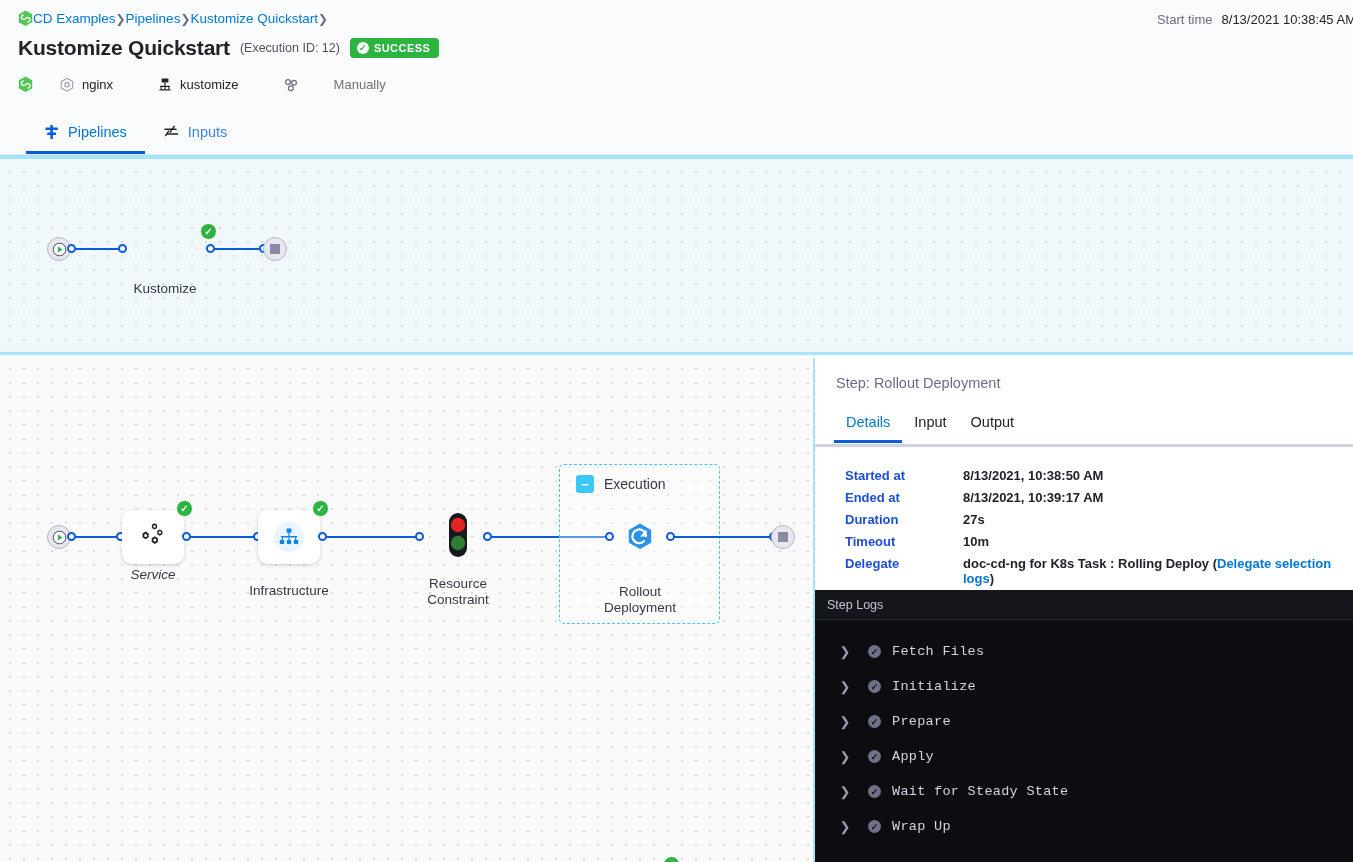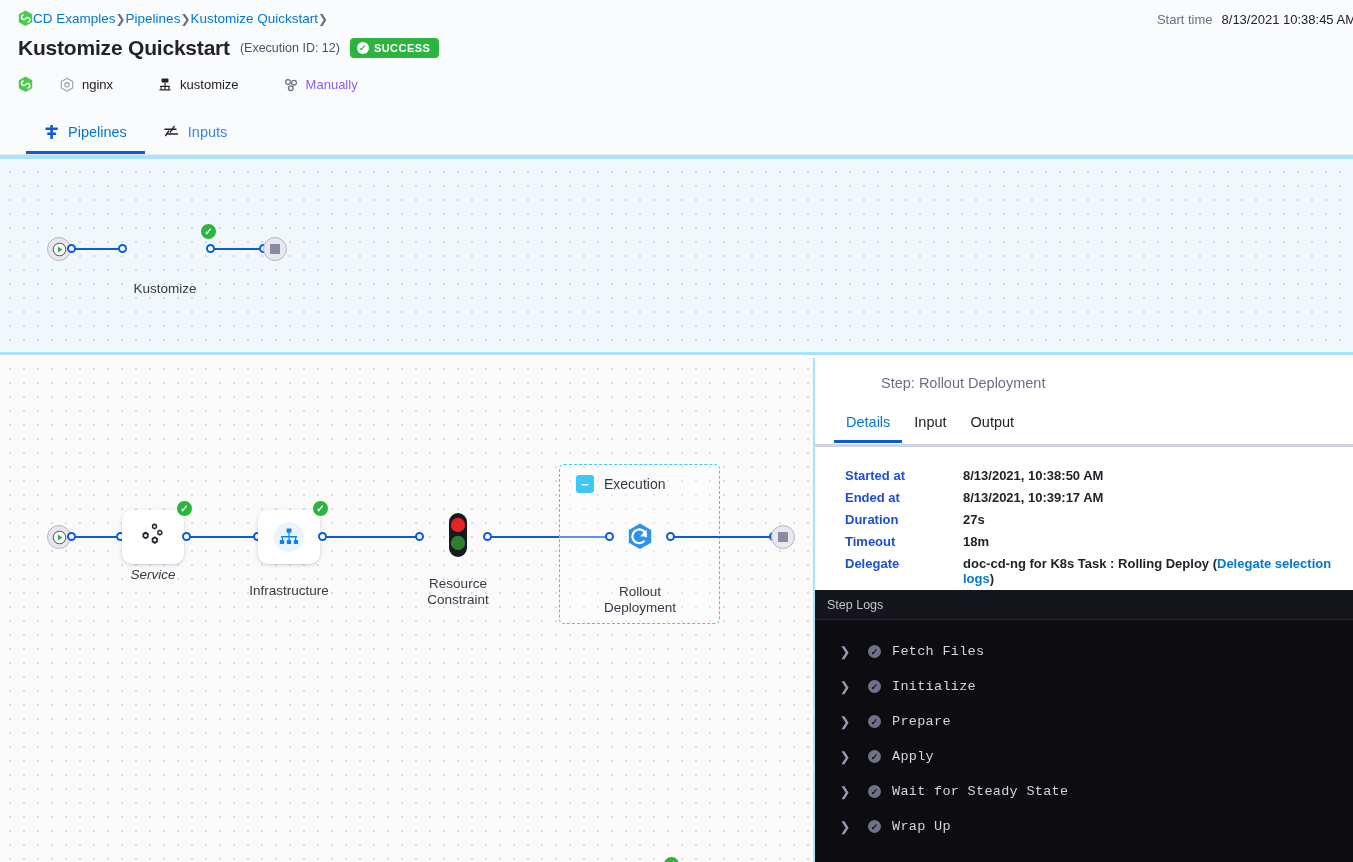--- a/index.html
+++ b/index.html
@@ -46,21 +46,21 @@
     align-items: center; justify-content: center; font-weight: bold;
   }
 
   .meta-row {
     position: absolute; left: 18px; top: 76px;
     display: flex; align-items: center; font-size: 13px; color: #22222a; text-align: center;
   }
   .meta-item { display: flex; align-items: center; gap: 7px; }
   .meta-gap-a { margin-right: 26px; }
   .meta-gap-c { margin-right: 44px; }
-  .meta-link { color: #8b5cf6; }
+  .meta-link { color: #737373; margin-left: 28px; }
   .micon { width: 16px; height: 16px; display: block; flex: 0 0 auto; }
 
   .start-time {
     position: absolute; right: -3px; top: 12px;
     display: flex; align-items: baseline; gap: 9px; white-space: nowrap;
   }
   .st-label { font-size: 13px; color: #6b6d85; }
   .st-value { font-size: 13px; color: #22222a; font-weight: 500; }
 
   
@@ -163,21 +163,21 @@
   }
   .toggle-opt { font-size: 13.5px; color: #383846; padding: 0 10px; }
 
   
   .right-panel {
     position: absolute; left: 813px; top: 358px; width: 540px; height: 504px;
     background: #fff; border-left: 2px solid #a5e4fb;
   }
   .rp-title {
     position: absolute; left: 21px; top: 17px;
-    font-size: 14.5px; color: #6b6d85; font-weight: 500; margin-left: 45px;
+    font-size: 14.5px; color: #6b6d85; font-weight: 500;
   }
   .rp-tabs {
     position: absolute; left: 19px; top: 50px; display: flex; align-items: flex-end;
   }
   .rp-tab {
     font-size: 14.5px; color: #22222a; padding: 6px 12px 10px 12px;
     cursor: pointer; border-bottom: 3px solid transparent;
   }
   .rp-tab.active { color: #0278d5; border-bottom-color: #0b5cd8; }
   .rp-tab-underline {
@@ -491,21 +491,21 @@
       <div class="dt-key">Started at</div>
       <div class="dt-val">8/13/2021, 10:38:50 AM</div>
 
       <div class="dt-key">Ended at</div>
       <div class="dt-val">8/13/2021, 10:39:17 AM</div>
 
       <div class="dt-key">Duration</div>
       <div class="dt-val">27s</div>
 
       <div class="dt-key">Timeout</div>
-      <div class="dt-val">18m</div>
+      <div class="dt-val">10m</div>
 
       <div class="dt-key">Delegate</div>
       <div class="dt-val"><span>doc-cd-ng for K8s Task : Rolling Deploy (</span><span class="dt-link">Delegate selection logs</span><span>)</span></div>
     </div>
 
     <div class="console">
       <div class="console-head">Step Logs</div>
       <div class="log-list">
         <div class="log-row">
           <span class="log-chev">❯</span>

